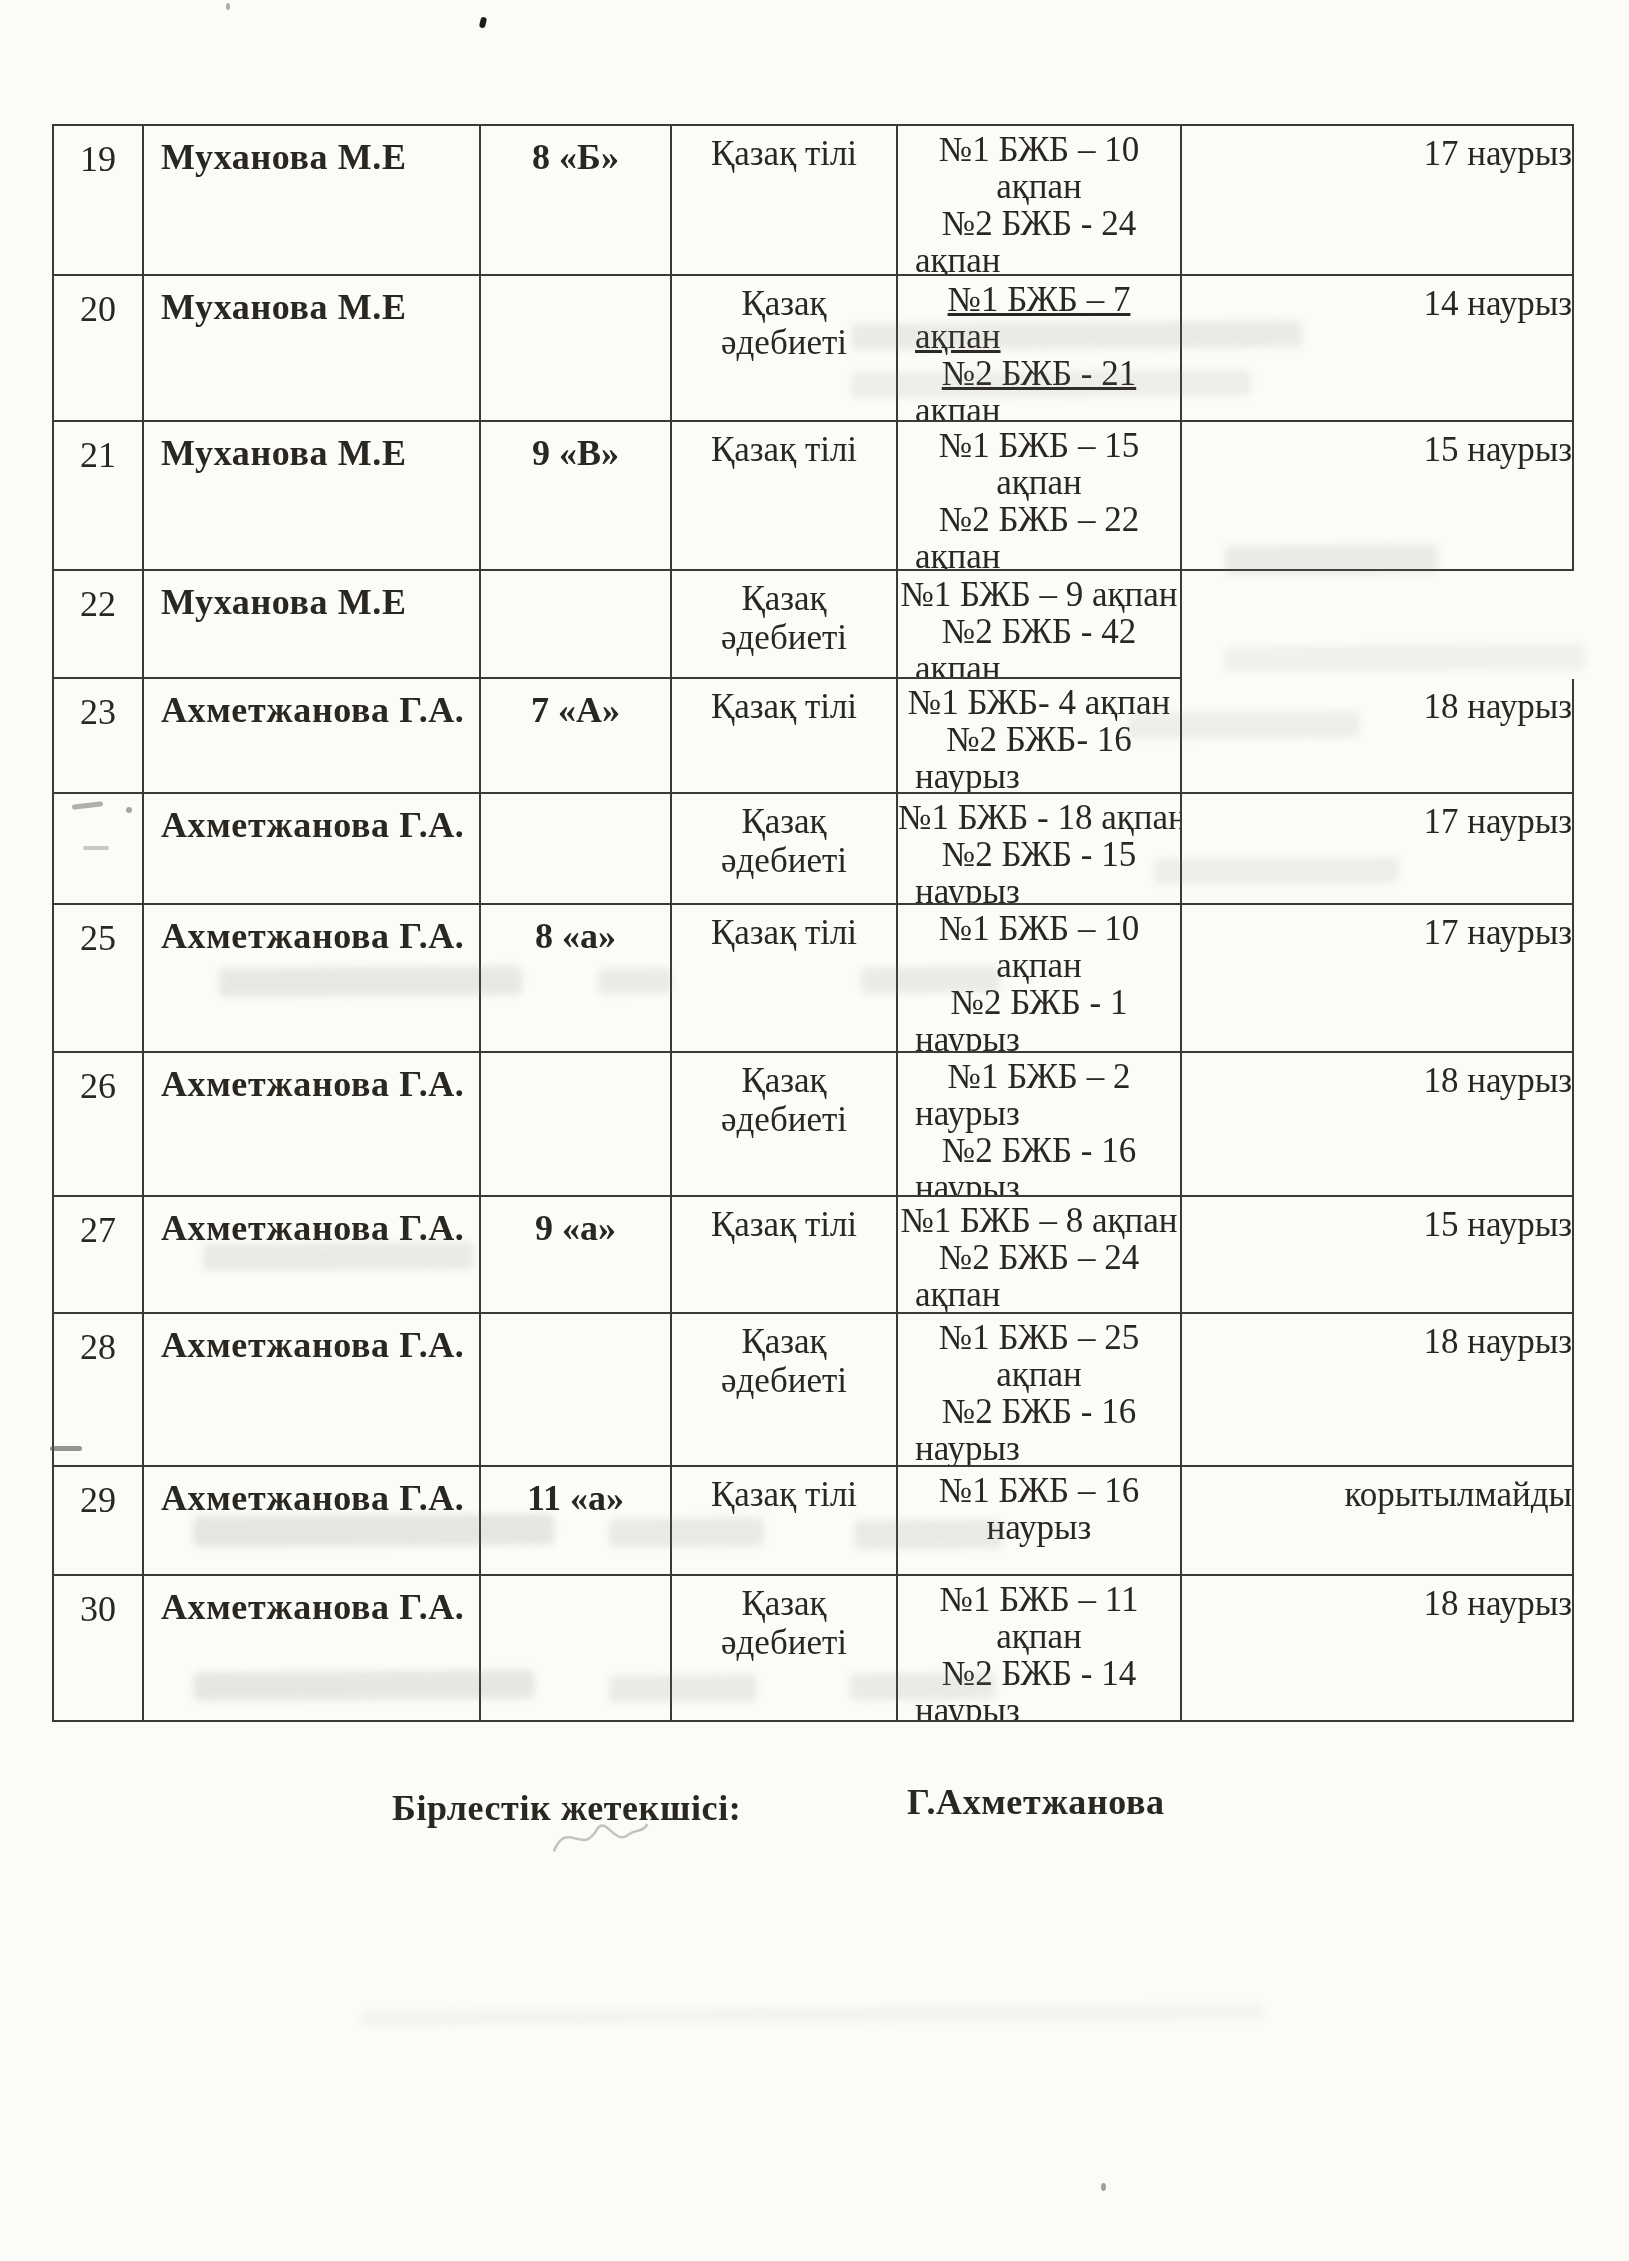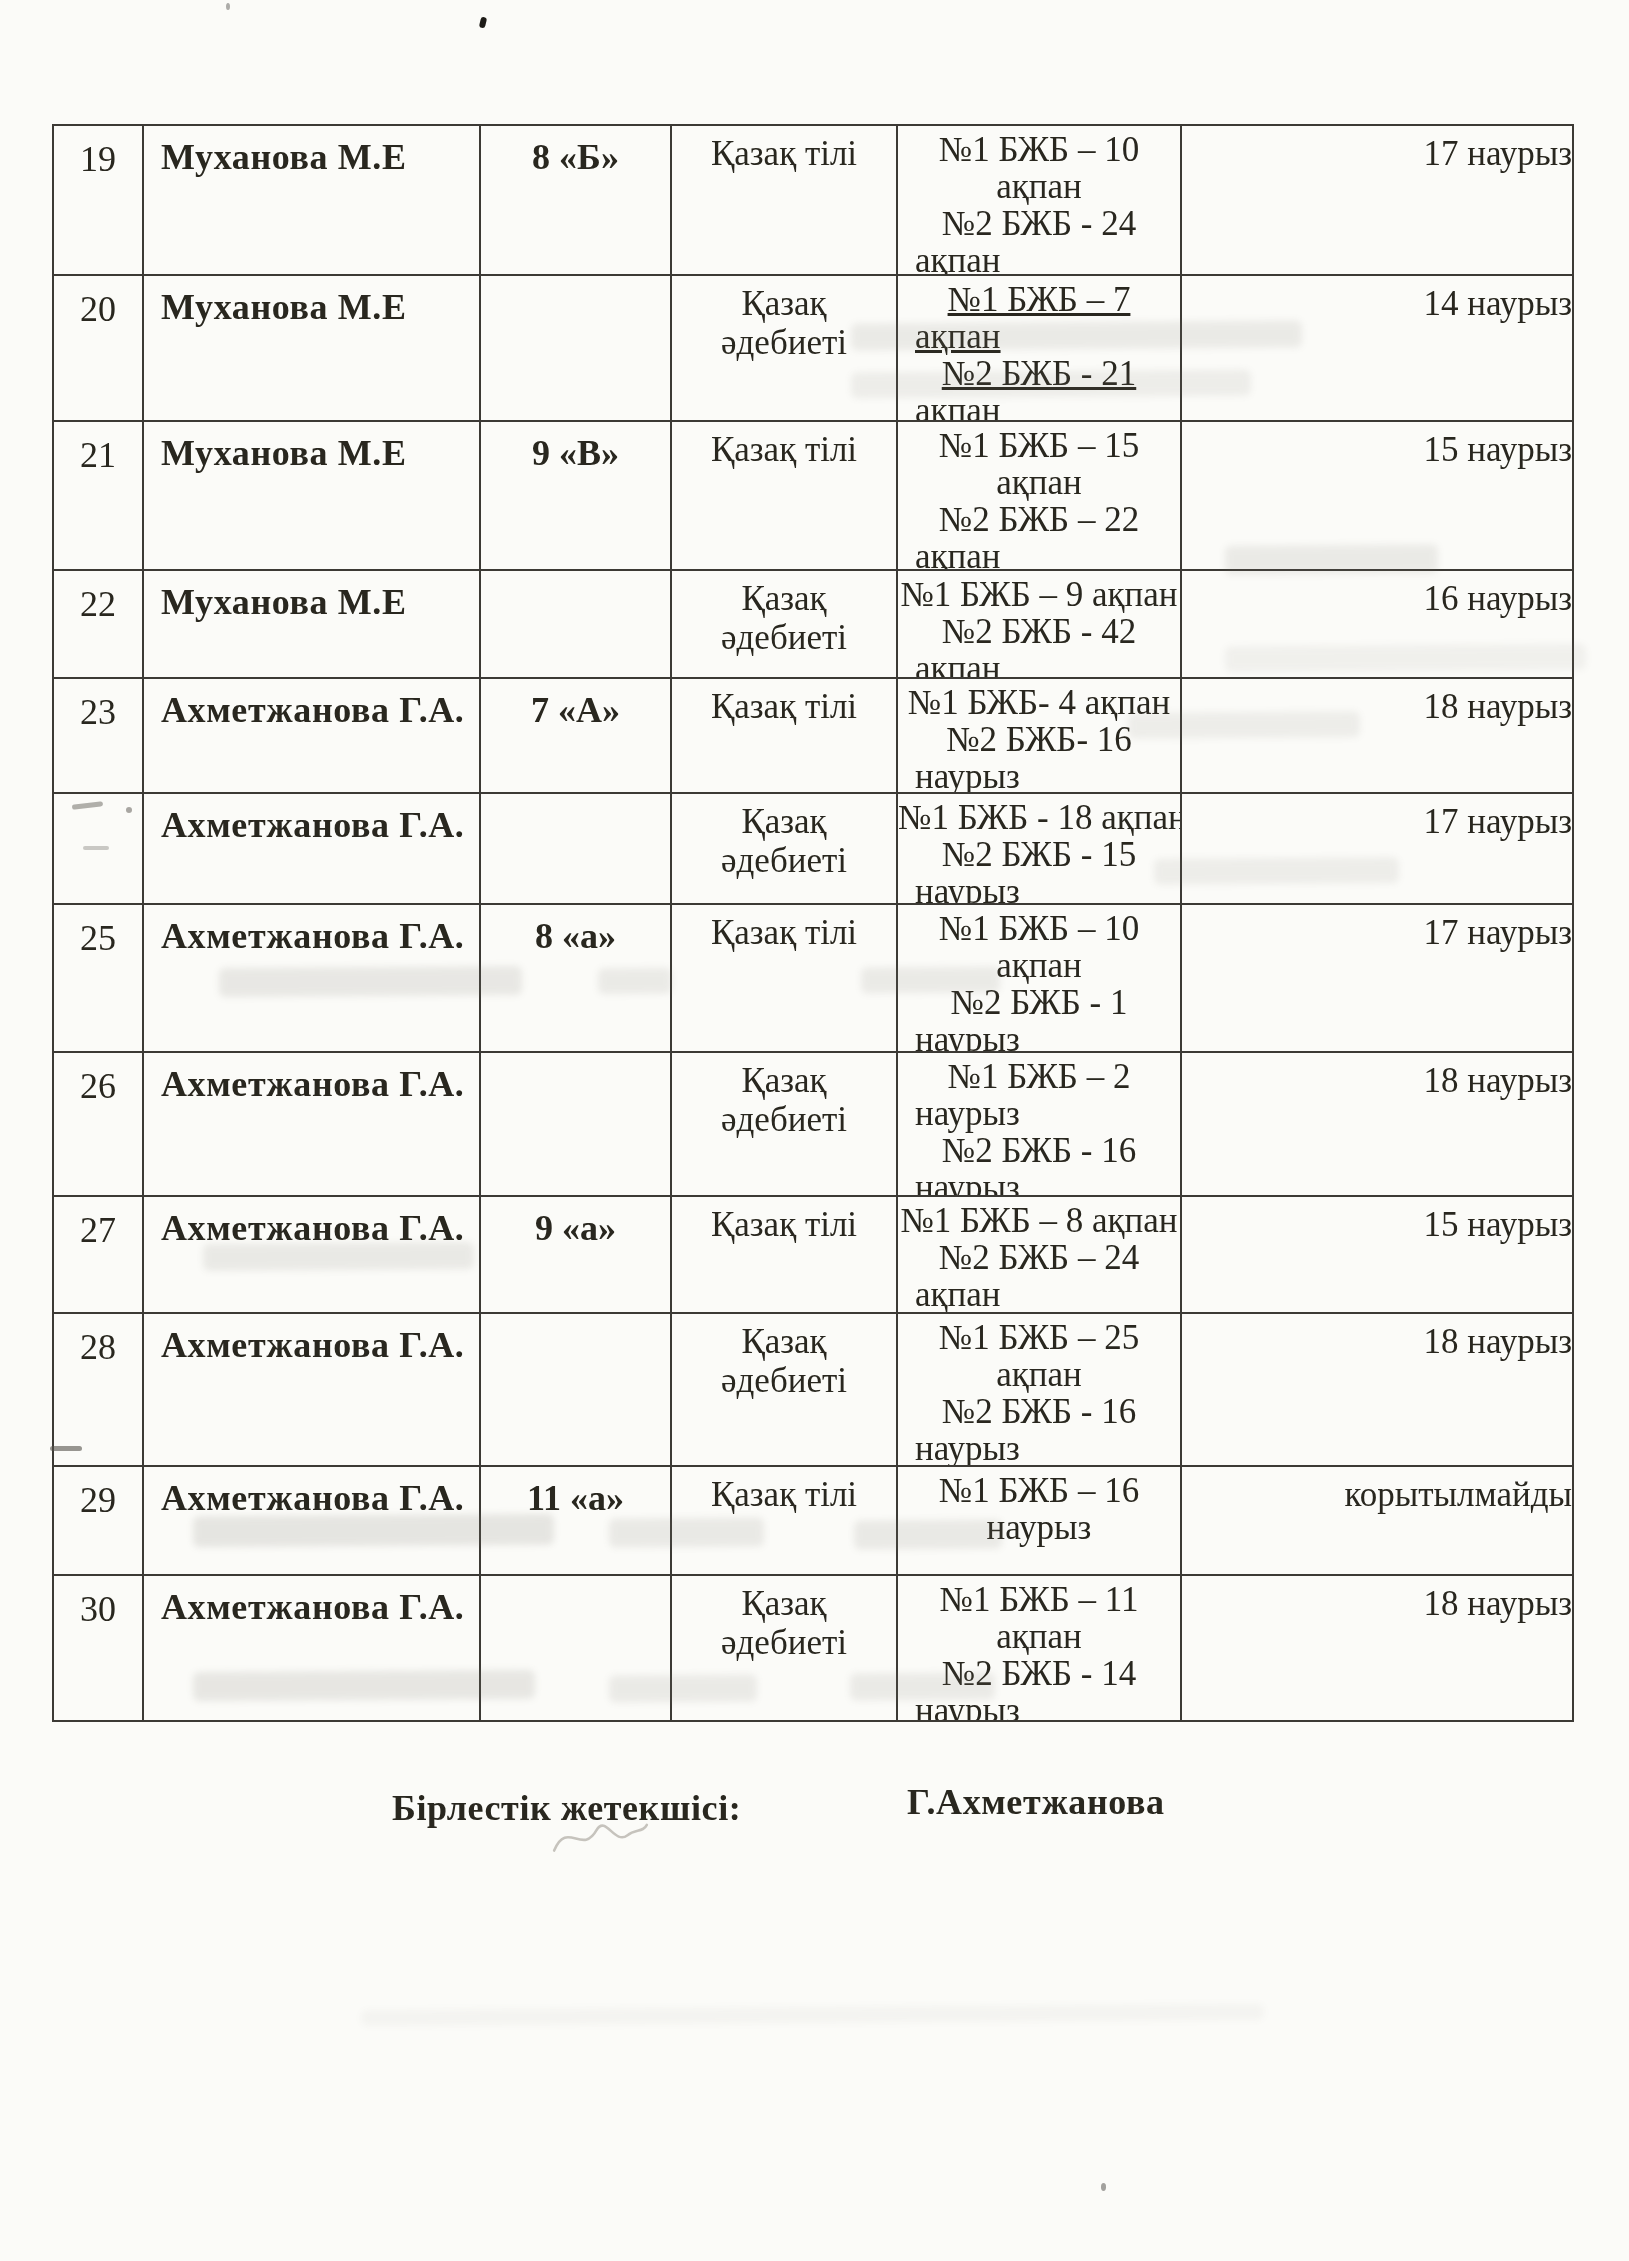--- a/index.html
+++ b/index.html
@@ -104,21 +104,20 @@
       <div class="t-row" style="height: 108px;">
         <div class="cell num" style="width: 90px;">22</div>
         <div class="cell name" style="width: 337px;">Муханова М.Е</div>
         <div class="cell grade" style="width: 191px;"></div>
         <div class="cell subject" style="width: 226px;">Қазақ әдебиеті</div>
         <div class="cell tests" style="width: 284px;">
           <div class="ln">№1 БЖБ – 9 ақпан</div>
           <div class="ln">№2 БЖБ - 42</div>
           <div class="ln left">ақпан</div>
         </div>
-        <div class="cell date" style="width: 392px;">16 наурыз</div>
       </div>
       <div class="t-row" style="height: 115px;">
         <div class="cell num" style="width: 90px; font-family: Liberation Serif, serif;">23</div>
         <div class="cell name" style="width: 337px;">Ахметжанова Г.А.</div>
         <div class="cell grade" style="width: 191px;">7 «А»</div>
         <div class="cell subject" style="width: 226px;">Қазақ тілі</div>
         <div class="cell tests" style="width: 284px;">
           <div class="ln">№1 БЖБ- 4 ақпан</div>
           <div class="ln">№2 БЖБ- 16</div>
           <div class="ln left">наурыз</div>

